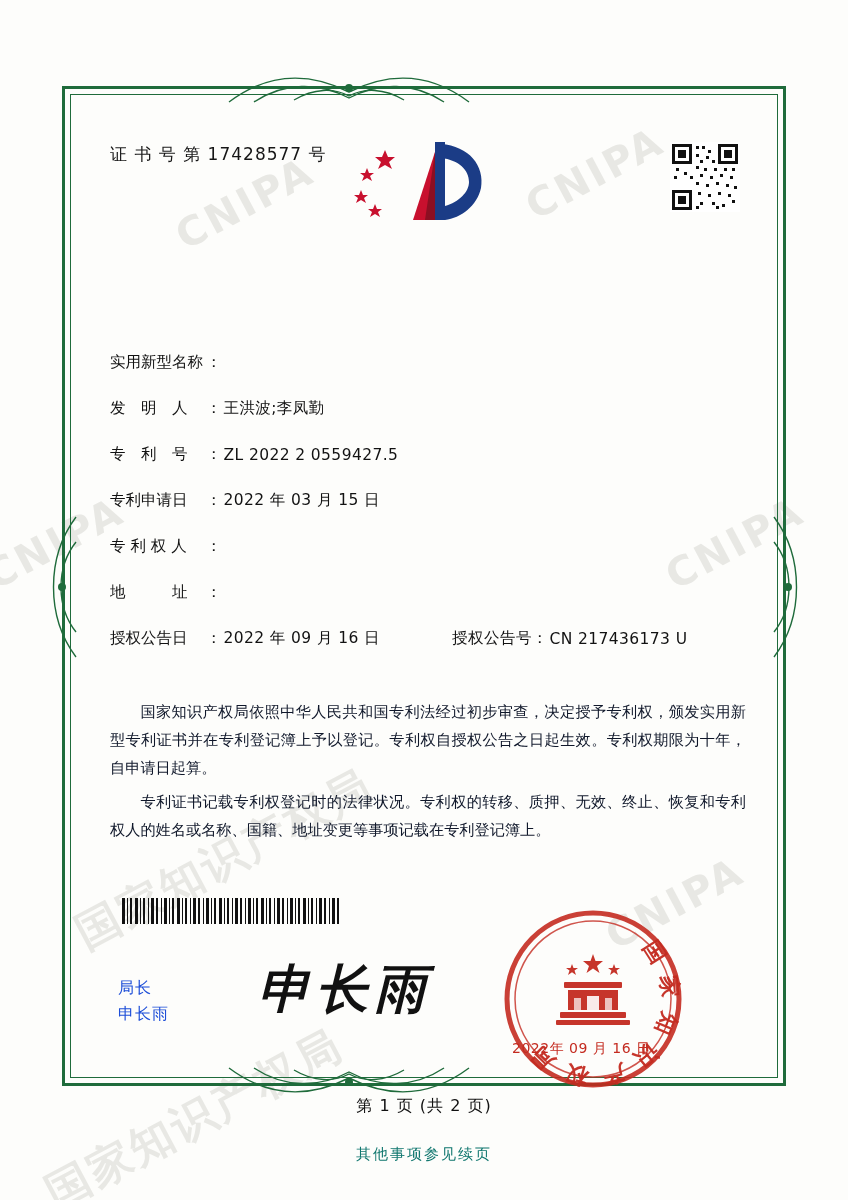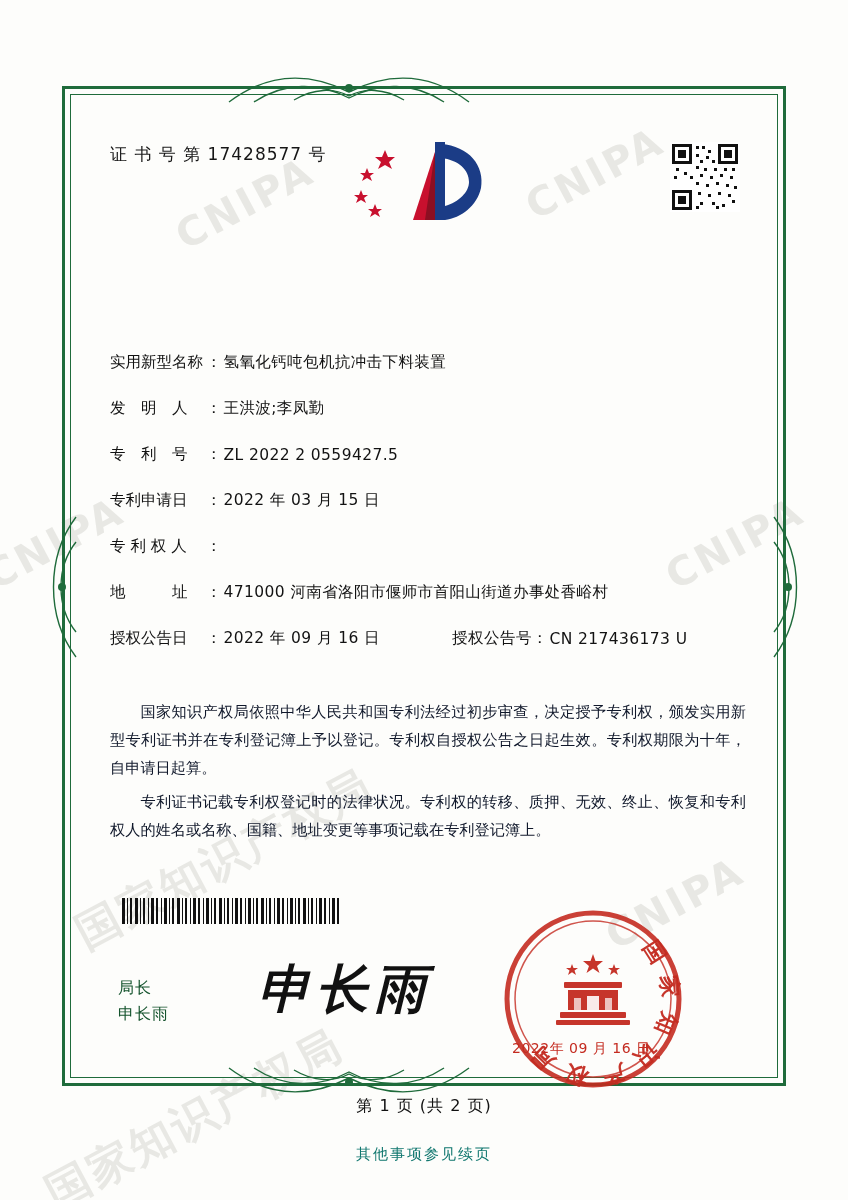--- a/index.html
+++ b/index.html
@@ -157,21 +157,21 @@
     height: 26px;
   }
 
   
   .sig-label {
     position: absolute;
     left: 118px;
     top: 975px;
     font-size: 16px;
     line-height: 26px;
-    color: #14532d;
+    color: #1d4ed8;
     letter-spacing: 1px;
   }
   .sig-script {
     position: absolute;
     left: 258px;
     top: 955px;
     font-family: "DejaVu Serif", "Liberation Serif", serif;
     font-size: 52px;
     font-weight: bold;
     font-style: italic;
@@ -347,21 +347,20 @@
       </g>
     </svg>
   </div>
 
 
   <div class="fields">
 
     <div class="field-row">
       <span class="field-label">实用新型名称</span>
       <span class="field-colon">：</span>
-      <span class="field-value">氢氧化钙吨包机抗冲击下料装置</span>
     </div>
 
     <div class="field-row">
       <span class="field-label">发　明　人</span>
       <span class="field-colon">：</span>
       <span class="field-value">王洪波;李凤勤</span>
     </div>
 
     <div class="field-row">
       <span class="field-label">专　利　号</span>
@@ -376,21 +375,20 @@
     </div>
 
     <div class="field-row">
       <span class="field-label">专 利 权 人</span>
       <span class="field-colon">：</span>
     </div>
 
     <div class="field-row">
       <span class="field-label">地　　　址</span>
       <span class="field-colon">：</span>
-      <span class="field-value">471000 河南省洛阳市偃师市首阳山街道办事处香峪村</span>
     </div>
 
     <div class="field-row dual">
       <span class="field-label">授权公告日</span>
       <span class="field-colon">：</span>
       <span class="field-value">2022 年 09 月 16 日</span>
       <span class="sub-label">授权公告号</span>
       <span class="field-colon">：</span>
       <span class="field-value">CN 217436173 U</span>
     </div>

